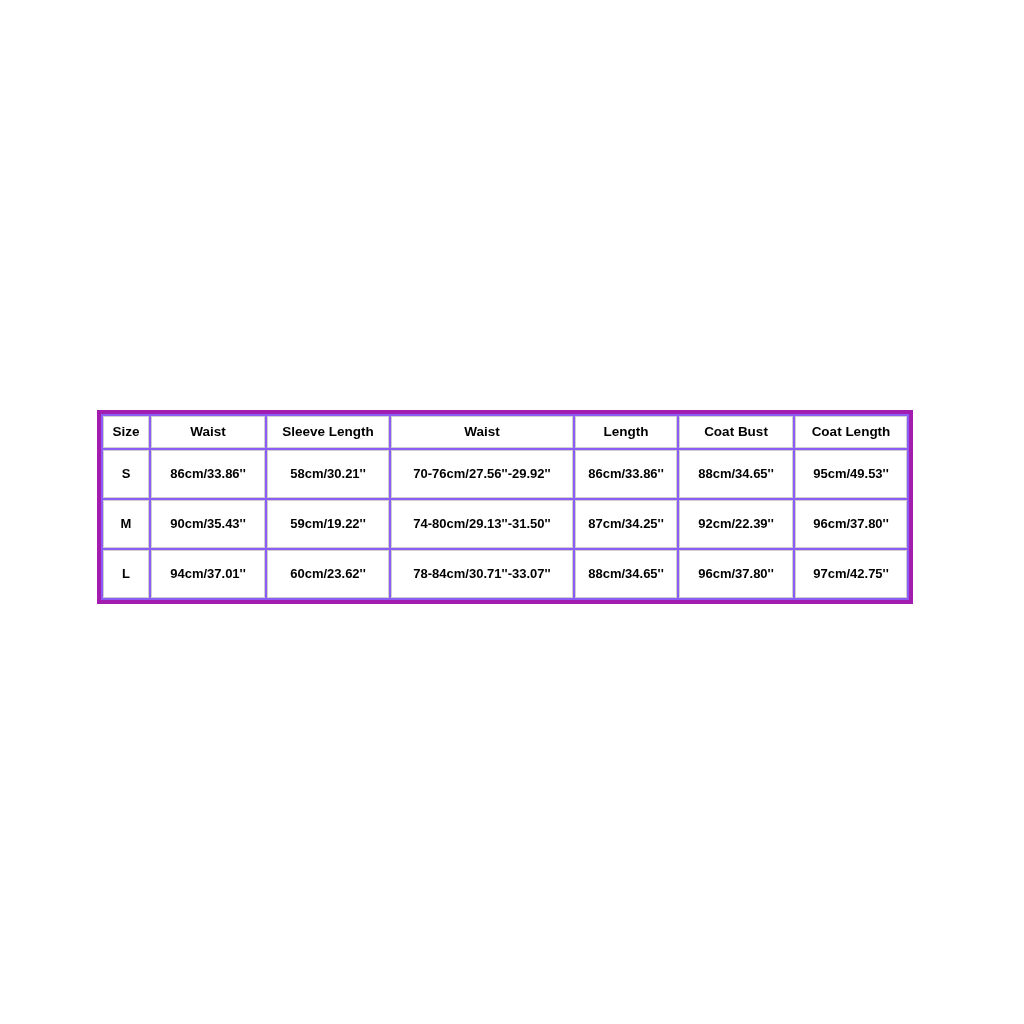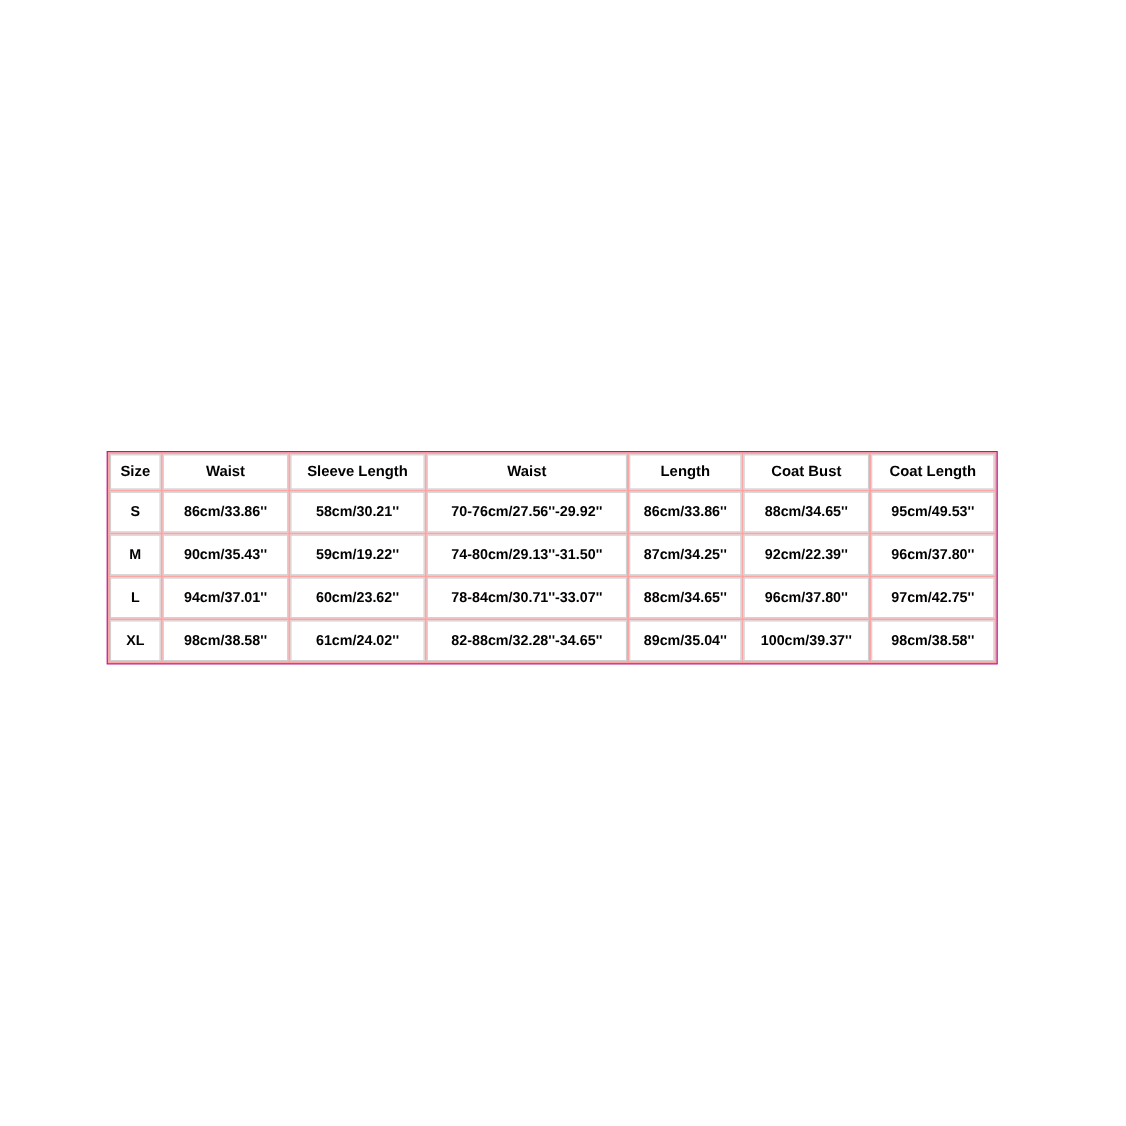--- a/index.html
+++ b/index.html
@@ -21,23 +21,23 @@
     top: 410px;
     width: 800px;
     height: 194px;
   }
 
   table.size-chart {
     width: 800px;
     height: 194px;
     border-collapse: separate;
     border-spacing: 2px;
-    background: #fca5a5;
+    background: #8b5cf6;
     table-layout: fixed;
-    border: 1px solid #a21caf;
+    border: 4px solid #a21caf;
     box-sizing: border-box;
   }
 
   table.size-chart td,
   table.size-chart th {
     border: 1px solid #cfcfcf;
     background: #ffffff;
     text-align: center;
     vertical-align: middle;
     font-weight: bold;
@@ -119,24 +119,15 @@
       </tr>
       <tr>
         <td class="size-cell">L</td>
         <td>94cm/37.01''</td>
         <td>60cm/23.62''</td>
         <td>78-84cm/30.71''-33.07''</td>
         <td>88cm/34.65''</td>
         <td>96cm/37.80''</td>
         <td>97cm/42.75''</td>
       </tr>
-      <tr>
-        <td class="size-cell">XL</td>
-        <td>98cm/38.58''</td>
-        <td>61cm/24.02''</td>
-        <td>82-88cm/32.28''-34.65''</td>
-        <td>89cm/35.04''</td>
-        <td>100cm/39.37''</td>
-        <td>98cm/38.58''</td>
-      </tr>
     </tbody>
   </table>
 </div>
 
 </body></html>

